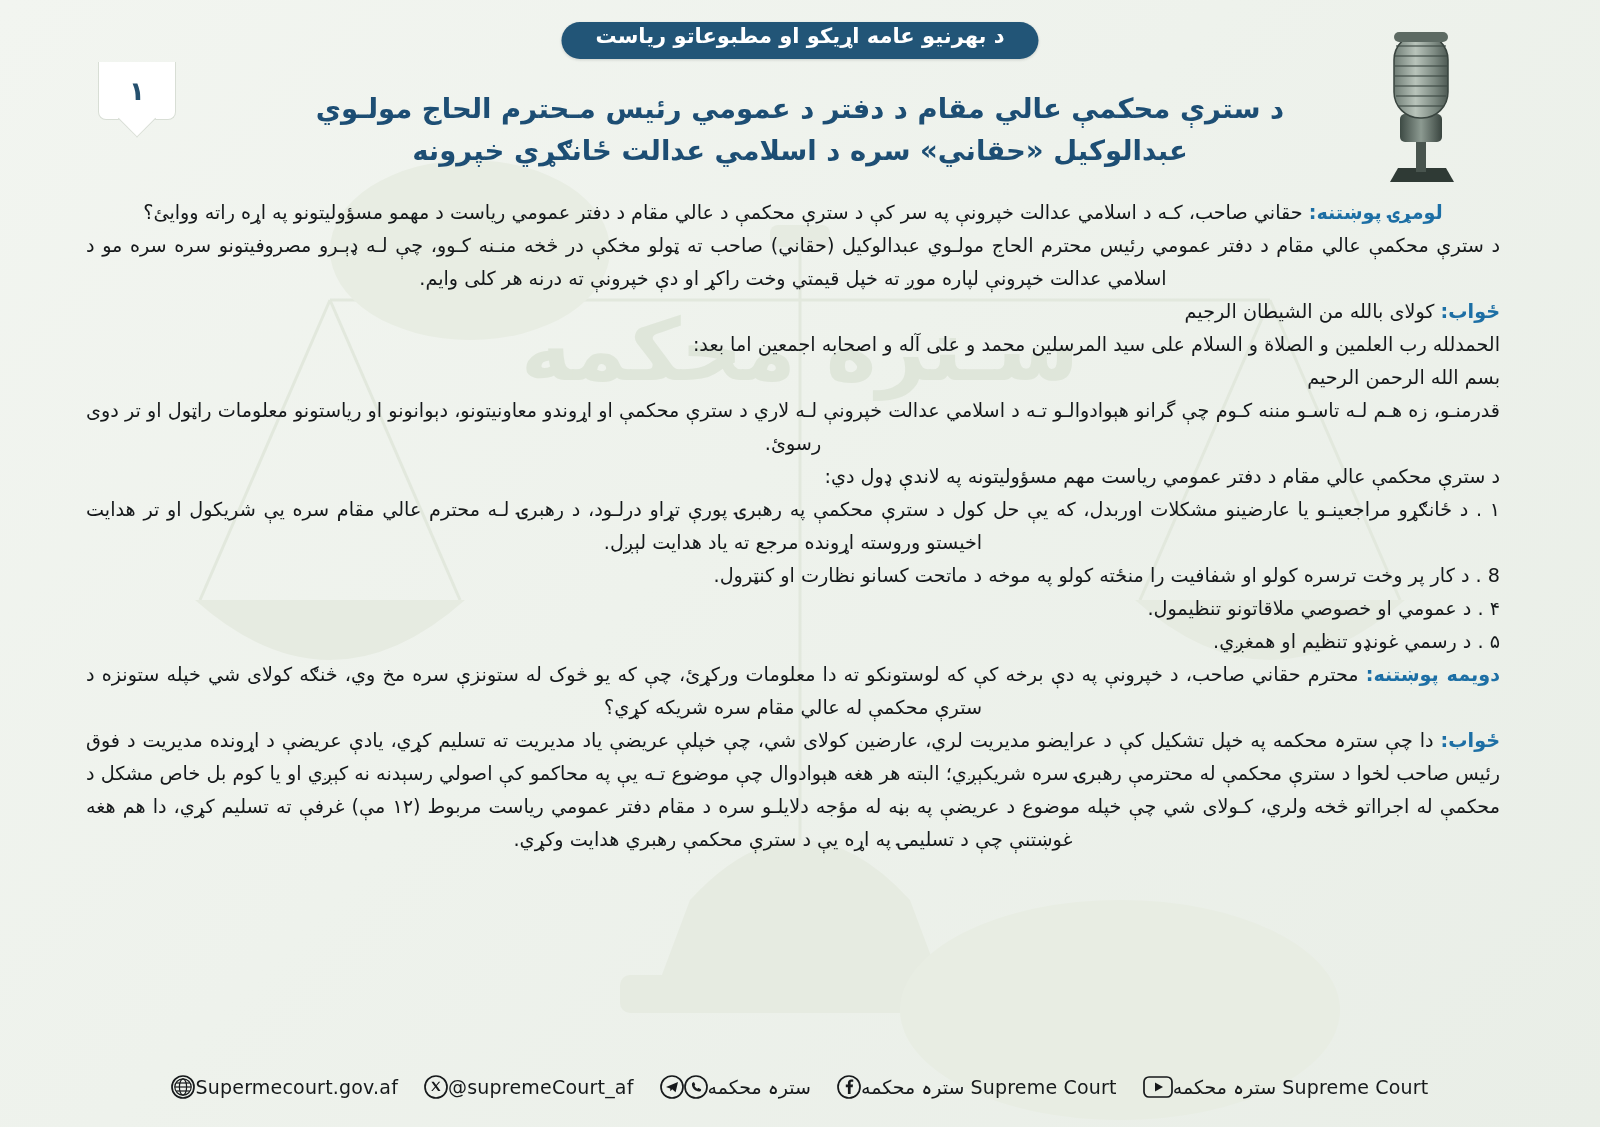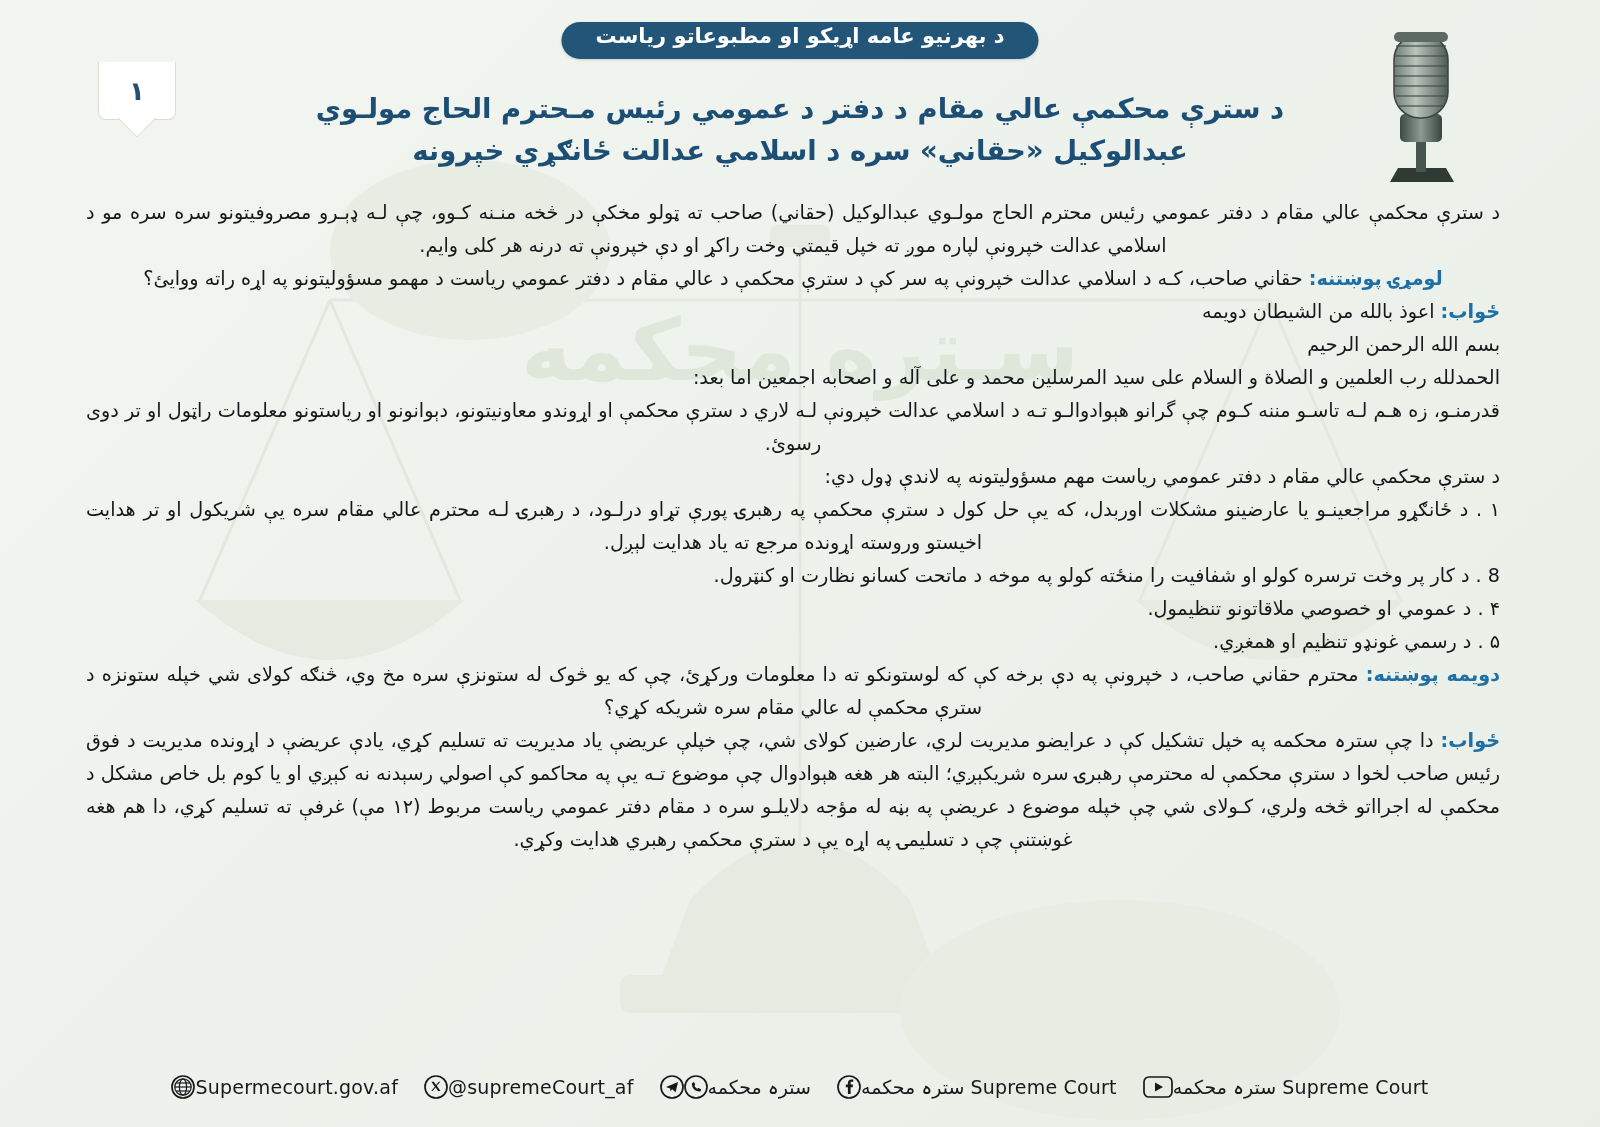--- a/index.html
+++ b/index.html
@@ -251,29 +251,29 @@
     </svg>
   </div>
 
   <div class="title">
     <div>د سترې محکمې عالي مقام د دفتر د عمومي رئيس مـحترم الحاج مولـوي</div>
     <div>عبدالوکیل «حقاني» سره د اسلامي عدالت ځانګړي خپرونه</div>
   </div>
 
   <div class="body-block">
 
+    <p class="para"><span class="lbl">لومړۍ پوښتنه:</span><span> حقاني صاحب، کـه د اسلامي عدالت خپرونې په سر کې د سترې محکمې د عالي مقام د دفتر عمومي ریاست د مهمو مسؤولیتونو په اړه راته ووایئ؟</span></p>
+
     <p class="para">د سترې محکمې عالي مقام د دفتر عمومي رئيس محترم الحاج مولـوي عبدالوکیل (حقاني) صاحب ته ټولو مخکې در څخه منـنه کـوو، چې لـه ډېـرو مصروفیتونو سره سره مو د اسلامي عدالت خپرونې لپاره موږ ته خپل قیمتي وخت راکړ او دې خپرونې ته درنه هر کلی وایم.</p>
 
-    <p class="para"><span class="lbl">لومړۍ پوښتنه:</span><span> حقاني صاحب، کـه د اسلامي عدالت خپرونې په سر کې د سترې محکمې د عالي مقام د دفتر عمومي ریاست د مهمو مسؤولیتونو په اړه راته ووایئ؟</span></p>
-
-    <p class="right"><span class="lbl">ځواب:</span><span> اعوذ بالله من الشیطان دویمه</span></p>
+    <p class="right"><span class="lbl">ځواب:</span><span> کولای بالله من الشیطان الرجیم</span></p>
+
+    <p class="right">الحمدلله رب العلمین و الصلاة و السلام علی سید المرسلین محمد و علی آله و اصحابه اجمعین اما بعد:</p>
 
     <p class="right">بسم الله الرحمن الرحیم</p>
-
-    <p class="right">الحمدلله رب العلمین و الصلاة و السلام علی سید المرسلین محمد و علی آله و اصحابه اجمعین اما بعد:</p>
 
     <p class="para">قدرمنـو، زه هـم لـه تاسـو مننه کـوم چې گرانو هېوادوالـو تـه د اسلامي عدالت خپرونې لـه لاري د سترې محکمې او اړوندو معاونیتونو، دېوانونو او ریاستونو معلومات راټول او تر دوی رسوئ.</p>
 
     <p class="right">د سترې محکمې عالي مقام د دفتر عمومي ریاست مهم مسؤولیتونه په لاندې ډول دي:</p>
 
     <p class="para">١ . د ځانګړو مراجعینـو یا عارضینو مشکلات اوربدل، که یې حل کول د سترې محکمې په رهبرۍ پورې تړاو درلـود، د رهبرۍ لـه محترم عالي مقام سره یې شریکول او تر هدایت اخیستو وروسته اړونده مرجع ته یاد هدایت لېږل.</p>
     <p class="right">8 . د کار پر وخت ترسره کولو او شفافیت را منځته کولو په موخه د ماتحت کسانو نظارت او کنټرول.</p>
     <p class="right">۴ . د عمومي او خصوصي ملاقاتونو تنظیمول.</p>
     <p class="right">۵ . د رسمي غونډو تنظیم او همغږي.</p>
 

